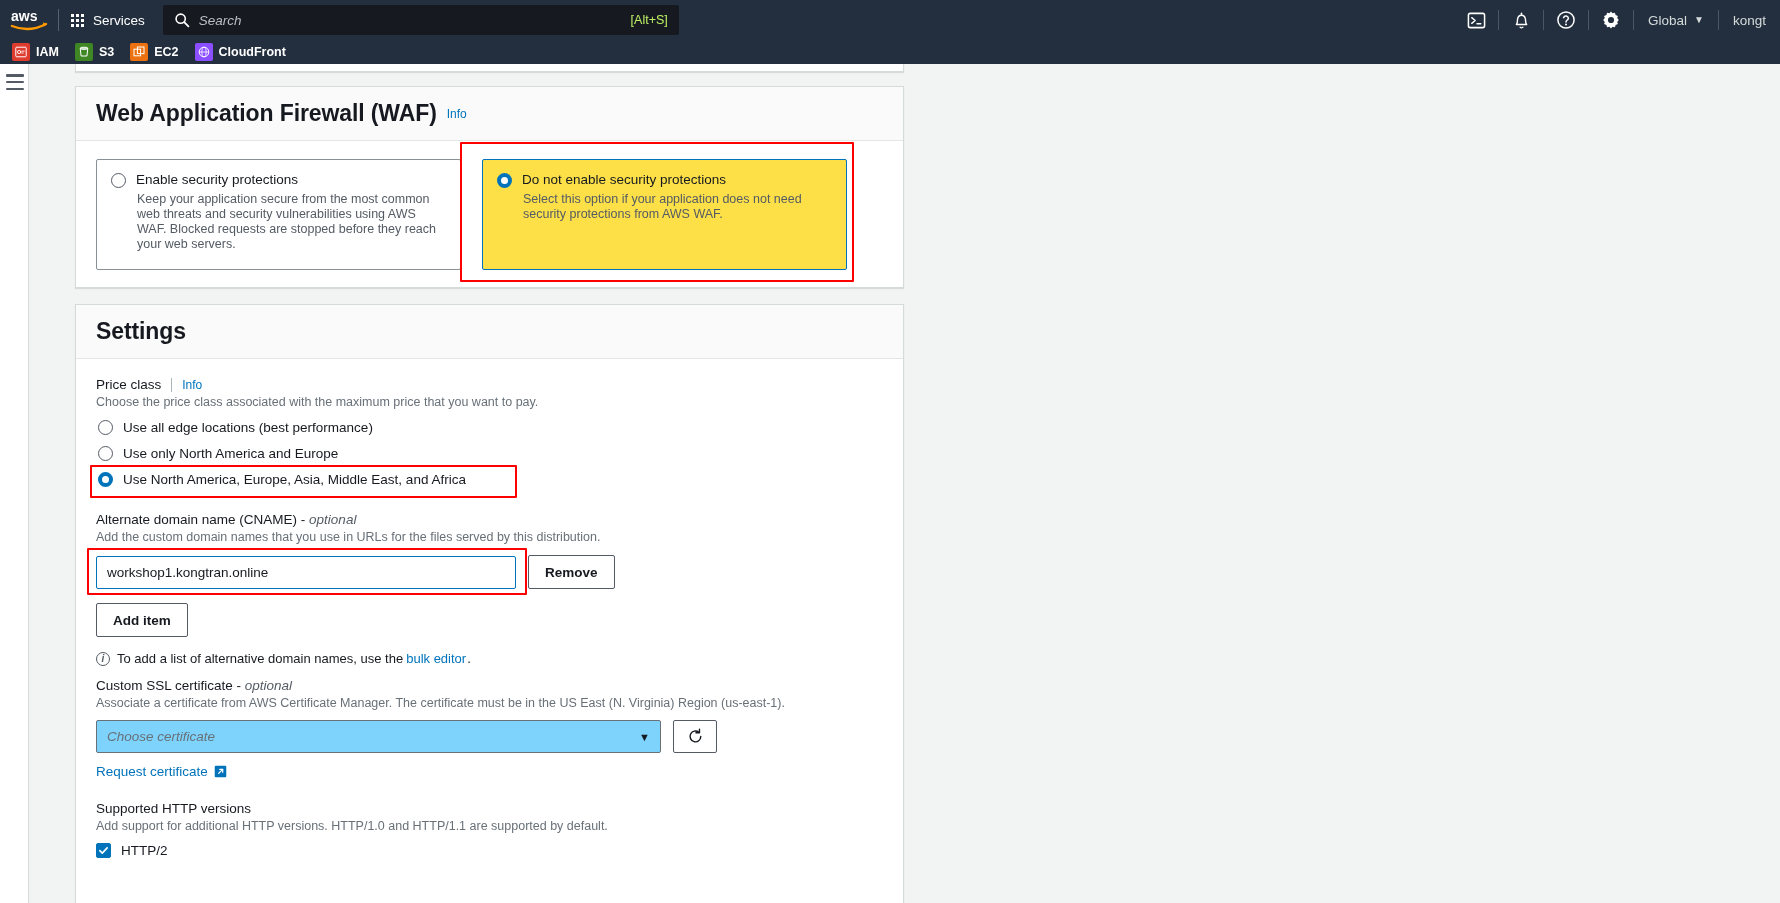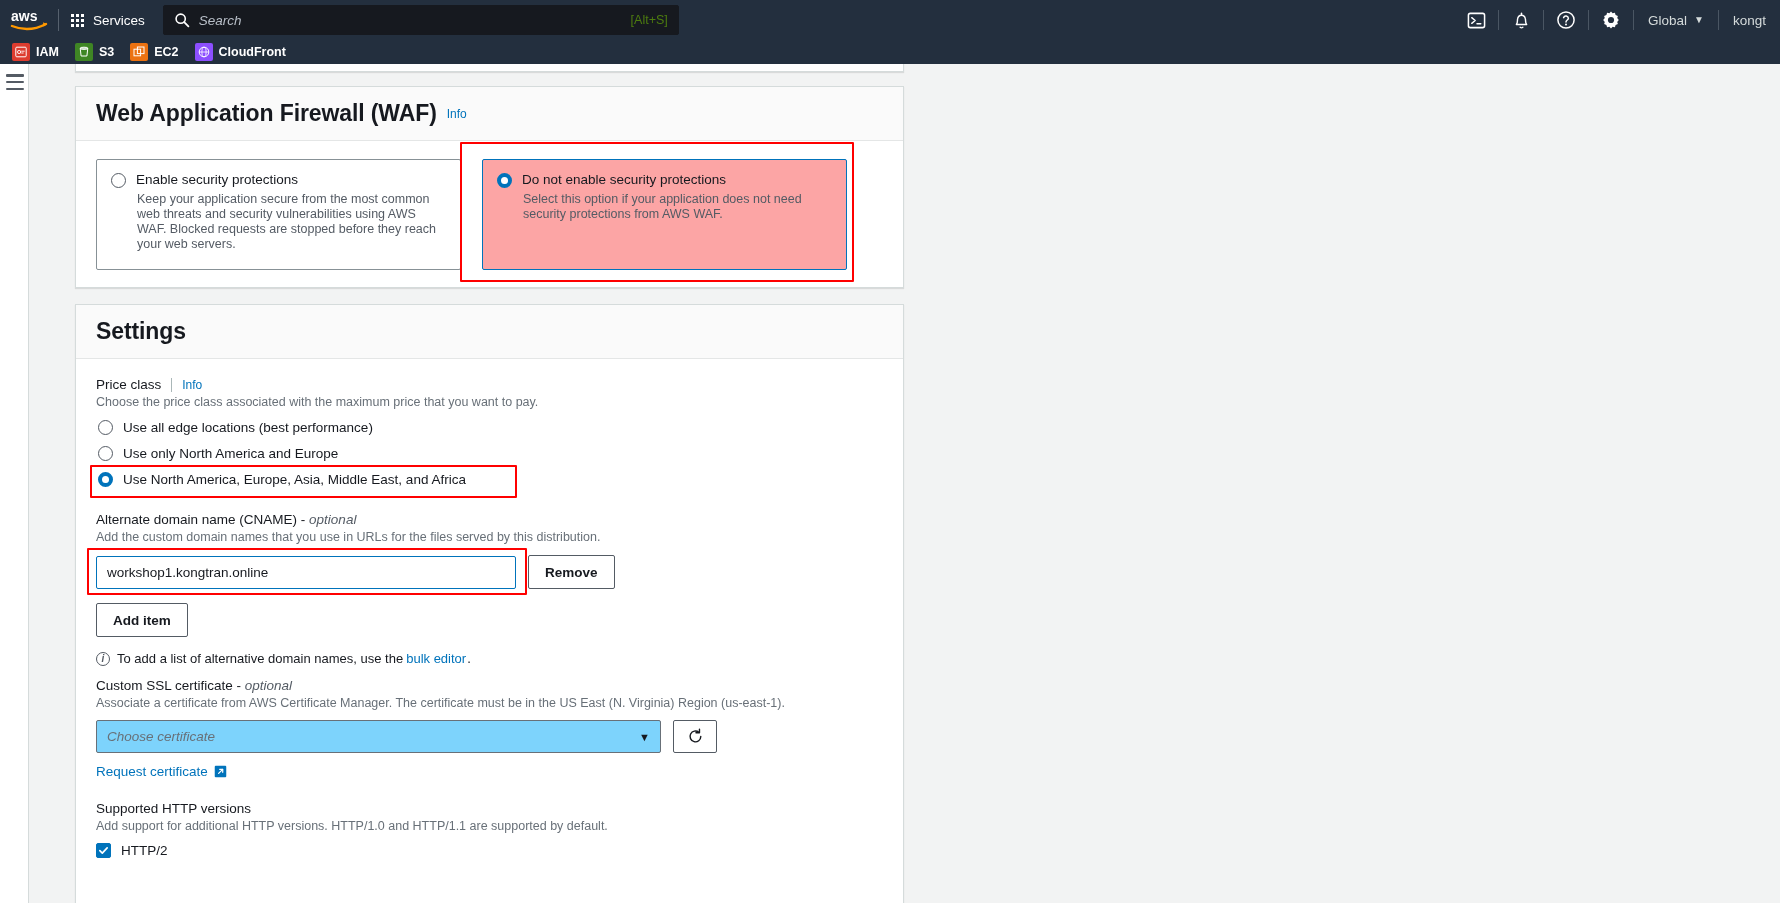--- a/index.html
+++ b/index.html
@@ -41,21 +41,21 @@
     width: 516px; height: 30px; margin-left: 6px;
     background: #16191f; border: 1px solid #16191f; border-radius: 2px;
     display: flex; align-items: center; padding: 0 10px;
     flex: 0 0 auto; cursor: text;
   }
   .search-glass { width: 16px; height: 16px; flex:0 0 auto; }
   .search-input-text {
     flex: 1 1 auto; margin-left: 9px;
     color: #b8bfc8; font-size: 13.5px; font-style: italic;
   }
-  .alt-s { color: #4d7c0f; font-size: 12.5px; }
+  .alt-s { color: #bef264; font-size: 12.5px; }
   .nav-right {
     margin-left: auto; display: flex; align-items: center; height: 40px;
     padding-right: 0px;
   }
   .nav-icon-btn {
     width: 44px; height: 40px; display: flex; align-items: center;
     justify-content: center; cursor: pointer;
   }
   .nav-sep { width: 1px; height: 20px; background: #4a5663; }
   .region-btn {
@@ -146,21 +146,21 @@
   .card-body { padding: 18px 20px 0 20px; position: relative; }
 
   
   .tile-row { display: flex; gap: 21px; }
   .tile {
     width: 365px; height: 111px;
     border: 1px solid #879196; border-radius: 2px;
     padding: 12px 14px; cursor: pointer; background: #ffffff;
   }
   .tile.selected {
-    border: 1.5px solid #0073bb; background: #fca5a5;
+    border: 1.5px solid #0073bb; background: #fde047;
   }
   .tile-head { display: flex; align-items: flex-start; gap: 10px; }
   .tile-label { font-size: 13.5px; color: #16191f; line-height: 16px; }
   .tile-desc {
     font-size: 12.5px; color: #545b64; line-height: 15px;
     margin: 4px 0 0 26px; max-width: 320px;
   }
   .red-outline {
     position: absolute;
     border: 2.5px solid #ff0000; border-radius: 1px;

